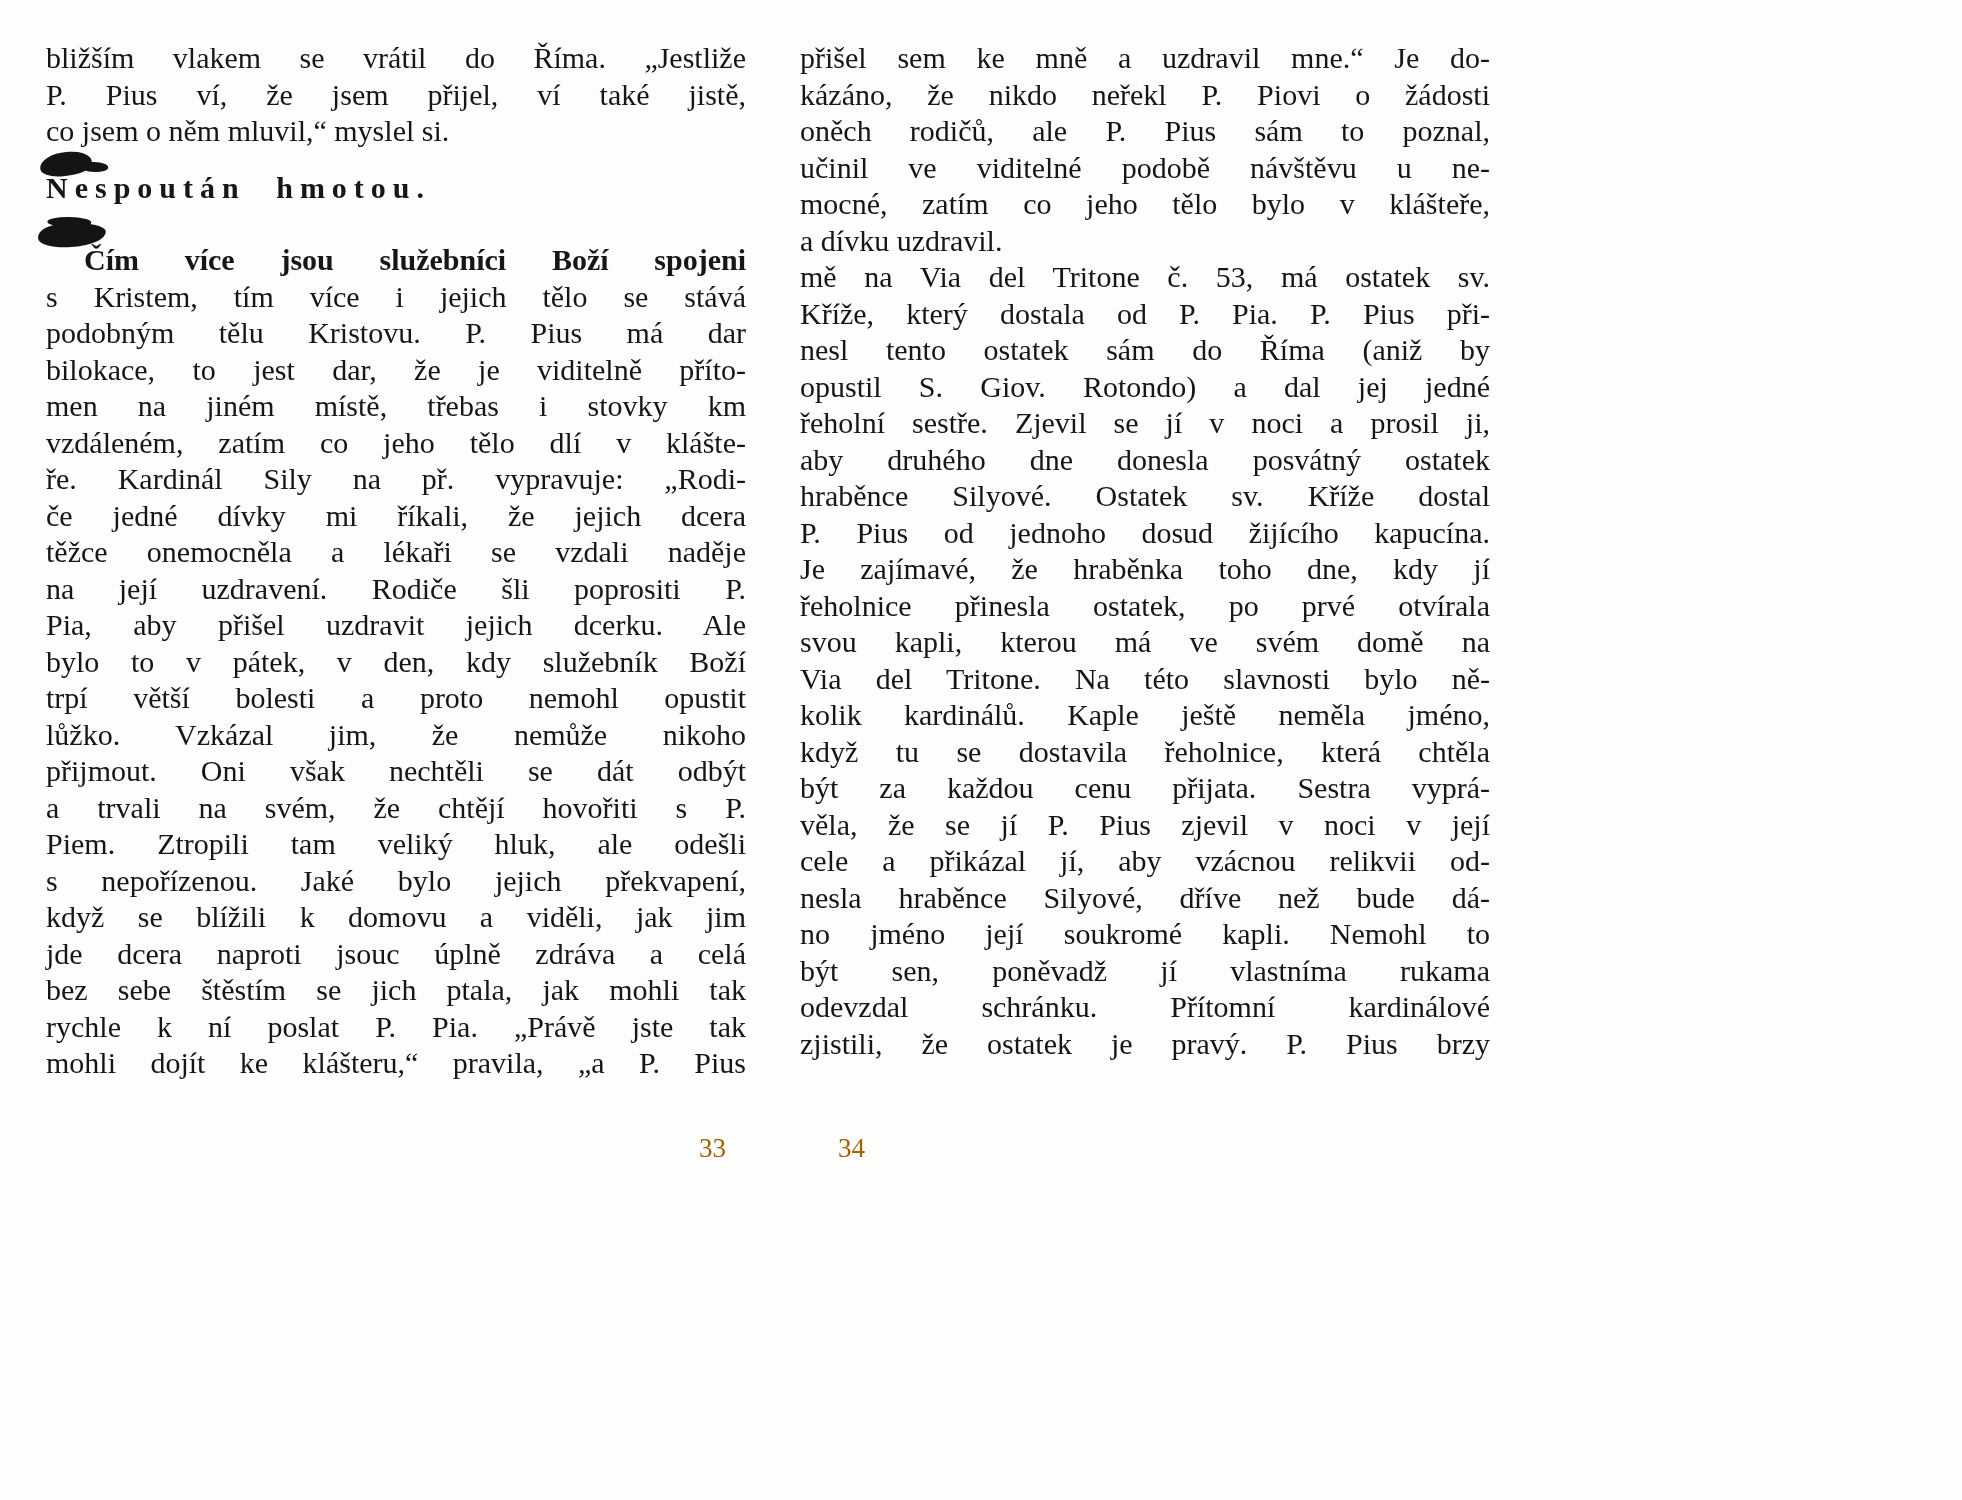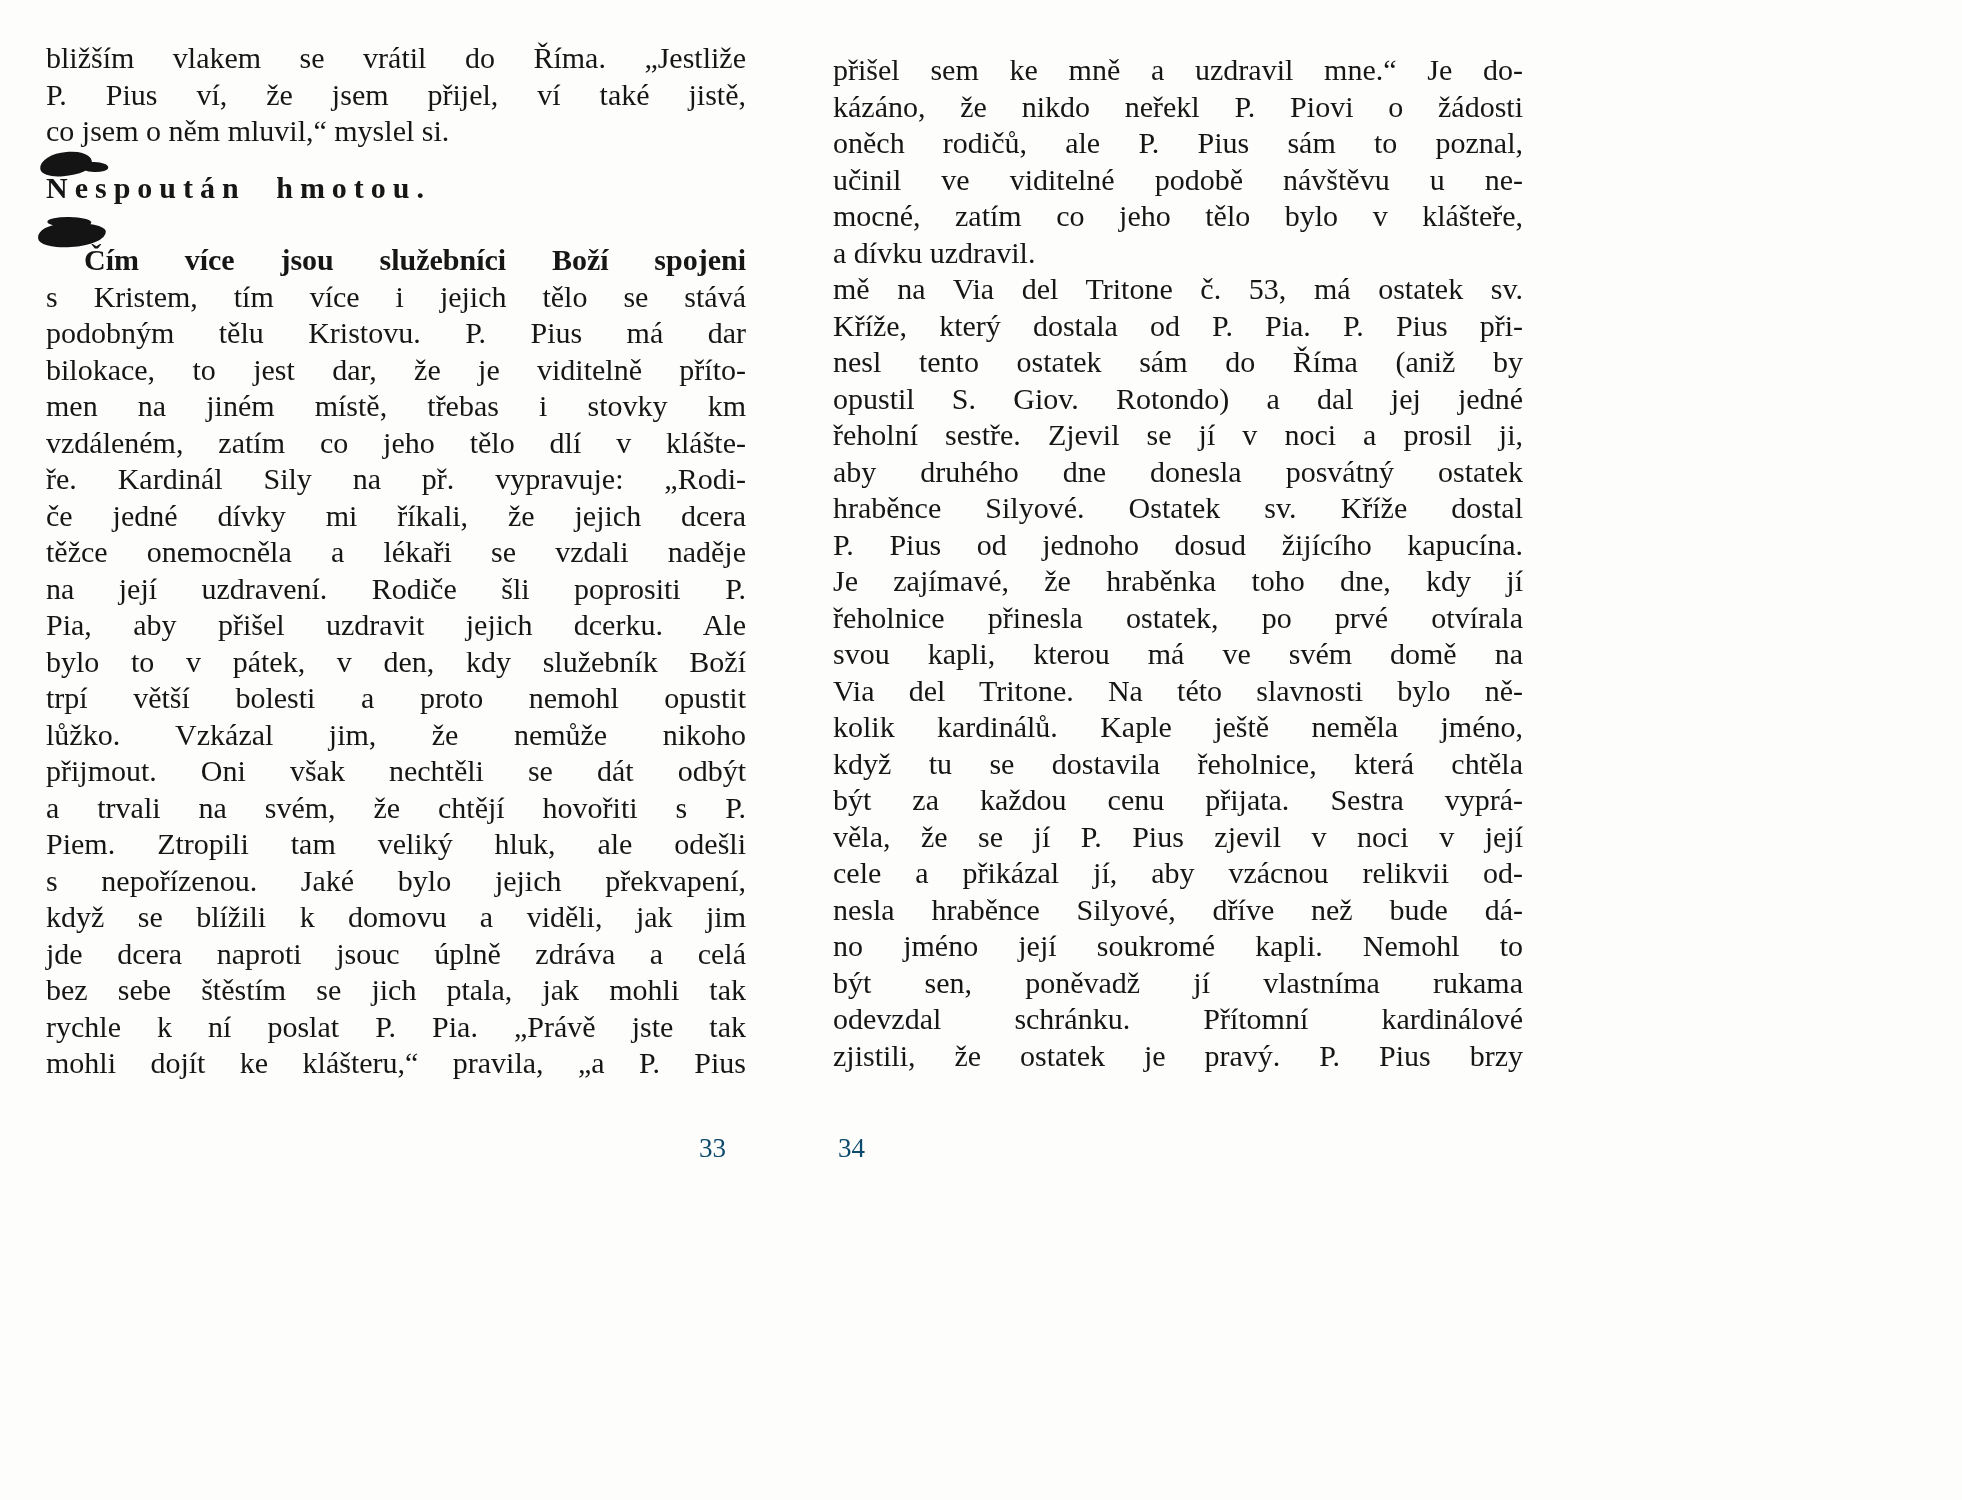--- a/index.html
+++ b/index.html
@@ -15,21 +15,21 @@
     font-family: "Liberation Serif", serif;
     color: #161616;
   }
   .column {
     position: absolute;
     top: 40px;
     font-size: 30px;
     line-height: 36.5px;
   }
   .col-left  { left: 46px;  width: 700px; }
-  .col-right { left: 833px; width: 690px; margin-top: 12px; }
+  .col-right { left: 800px; width: 690px; }
 
   .line {
     text-align: justify;
     text-align-last: justify;
   }
   .line.endline { text-align-last: left; }
   .line.indent  { text-indent: 38px; font-weight: bold; }
 
   .heading {
     margin-top: 20px;
@@ -41,21 +41,21 @@
     font-size: 30px;
     line-height: 36.5px;
     white-space: nowrap;
   }
 
   .pagenum {
     position: absolute;
     top: 1130px;
     font-size: 27px;
     line-height: 36px;
-    color: #0c4a6e;
+    color: #a16207;
   }
   .pn-left {
     left: 46px;
     width: 700px;
     text-align: right;
     padding-right: 20px;
     box-sizing: border-box;
   }
   .pn-right { left: 838px; }
 

